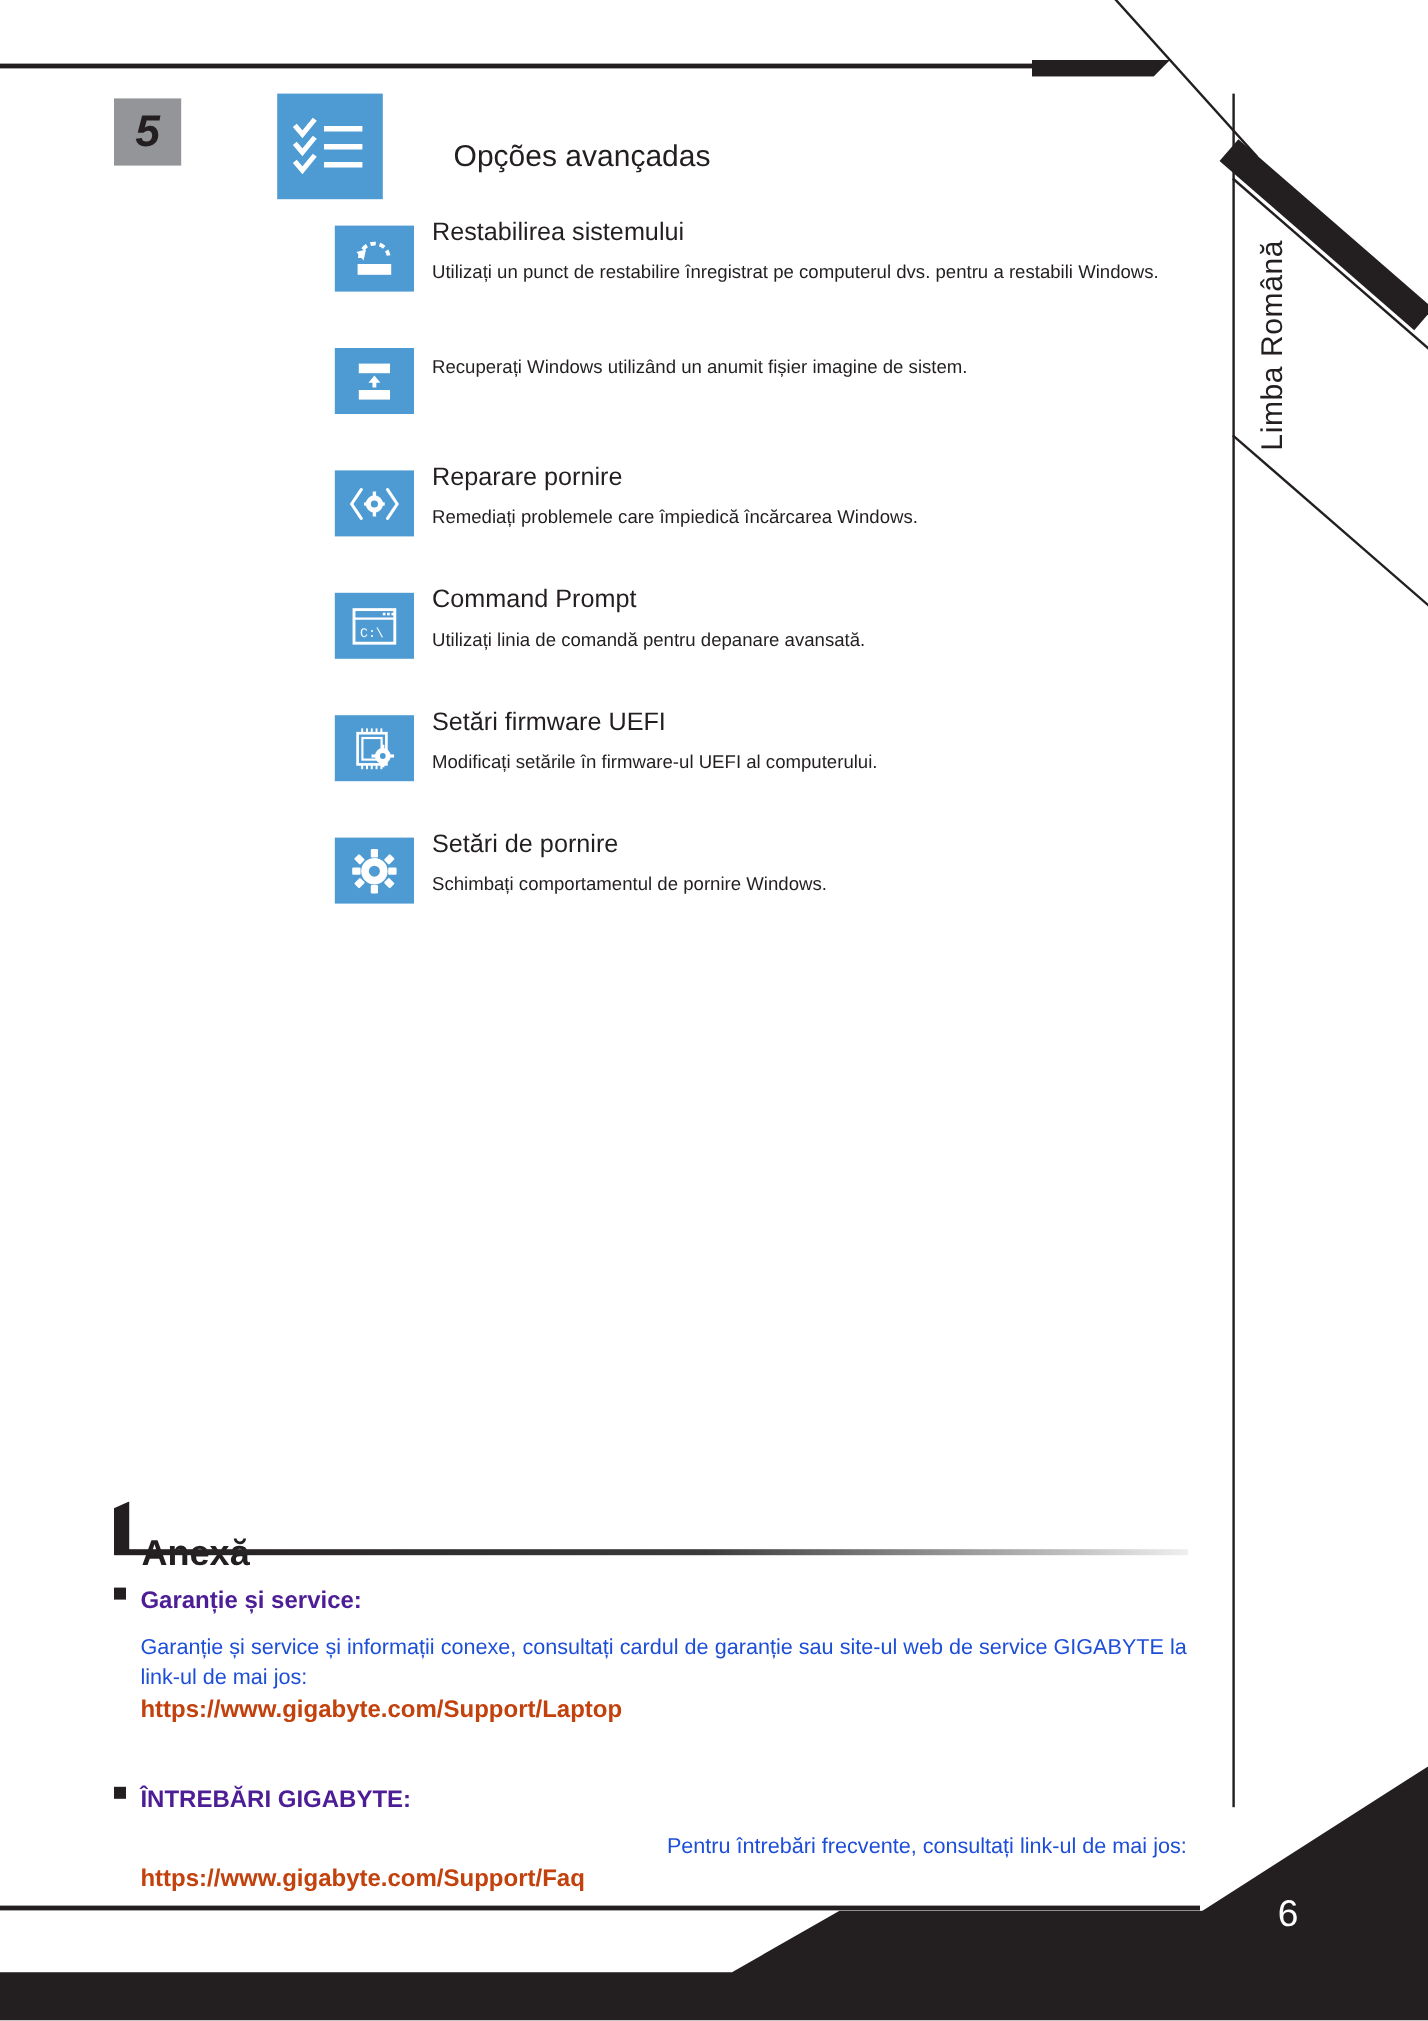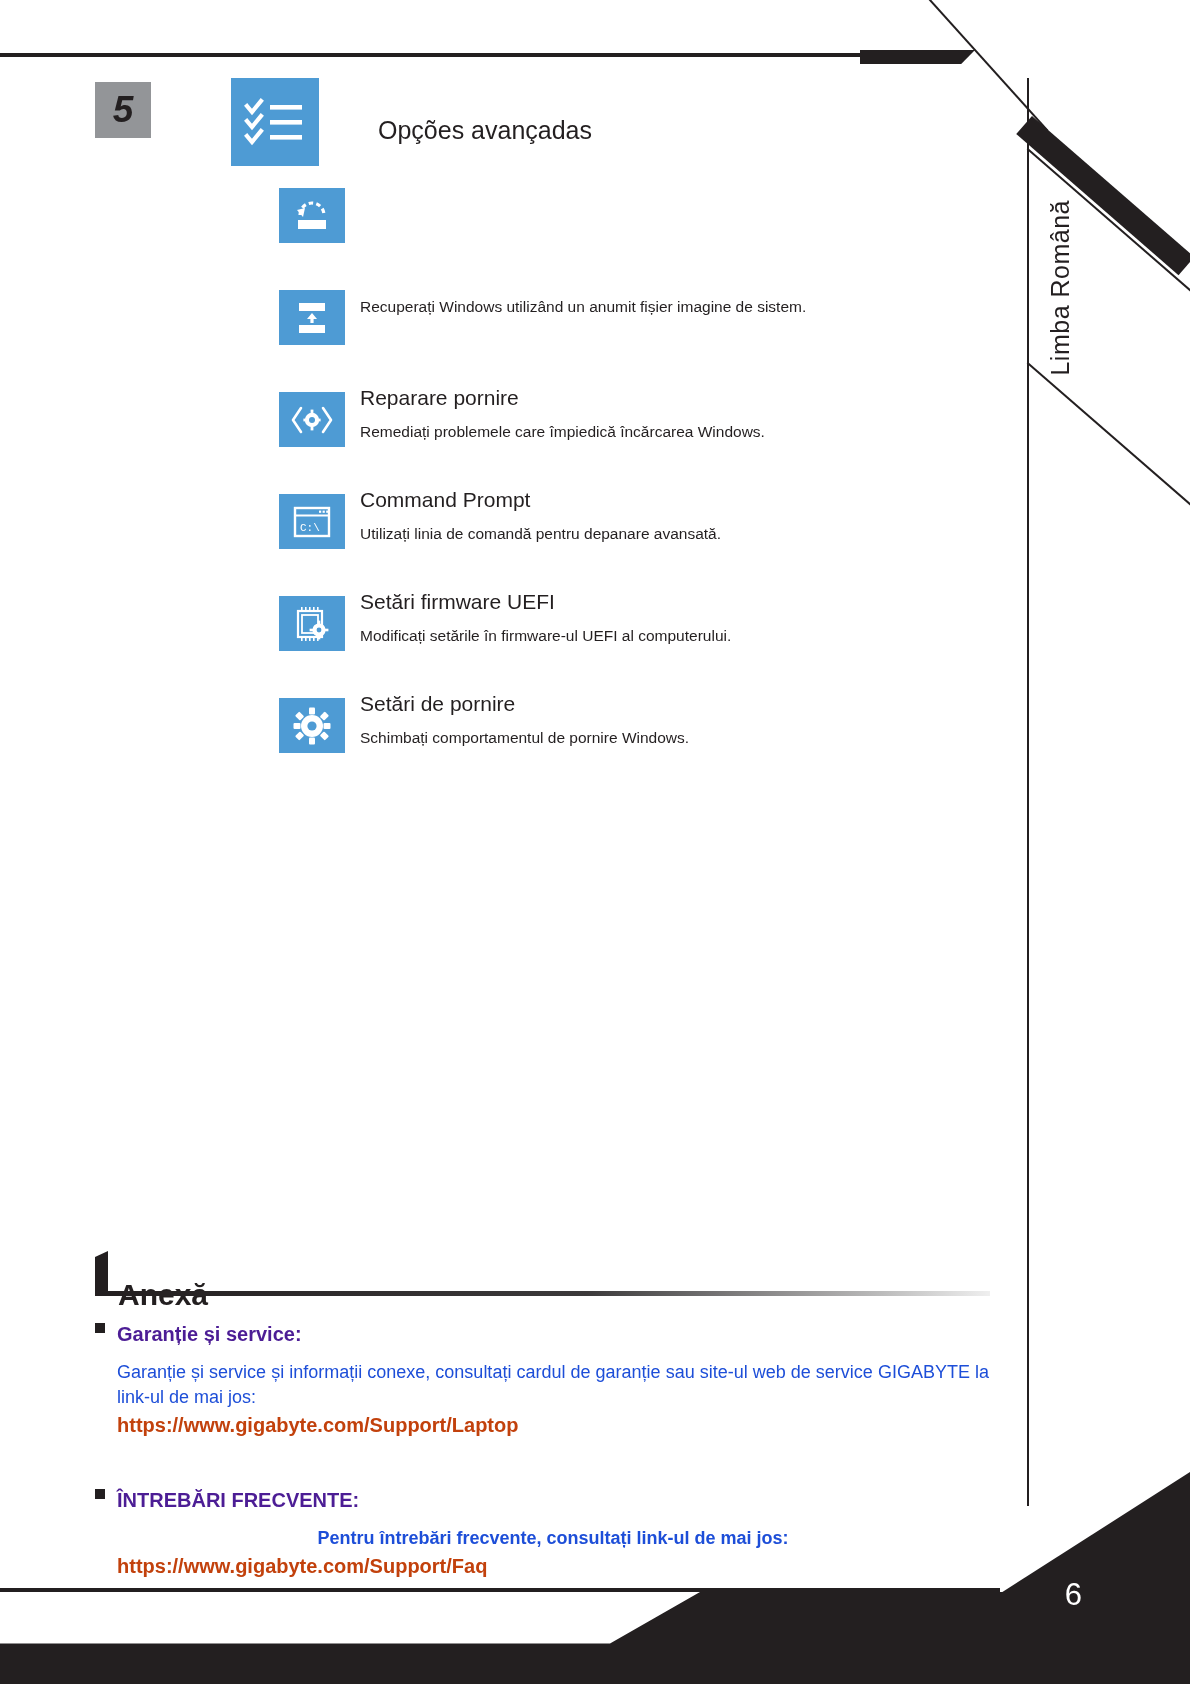--- a/index.html
+++ b/index.html
@@ -278,21 +278,21 @@
   }
   .app-para {
     font-size: 18px;
     color: #1d4ed8;
     margin-top: 14px;
     margin-left: 22px;
     line-height: 1.38;
     text-align: justify;
     width: 872px;
   }
-  .app-para.nojust { text-align: center; font-weight: bold; }
+  .app-para.nojust { text-align: right; }
   .app-link {
     font-size: 20px;
     font-weight: bold;
     color: #c2410c;
     margin-left: 22px;
     margin-top: 2px;
     line-height: 1.38;
   }
 
   
@@ -341,20 +341,24 @@
   <div class="options">
 
     <div class="opt-row">
       <div class="opt-icon">
         <svg class="ico-svg" width="42" height="36" viewBox="0 0 42 36" aria-hidden="true">
           <path d="M9 17 A12 12 0 0 1 33 17" stroke="#ffffff" stroke-width="3.2" fill="none" stroke-dasharray="4.5,3.2"></path>
           <polygon points="14,10 6,12 12,19" fill="#ffffff"></polygon>
           <rect x="7" y="22" width="28" height="9" fill="#ffffff"></rect>
         </svg>
       </div>
+      <div class="opt-text">
+        <div class="opt-title">Restabilirea sistemului</div>
+        <div class="opt-desc">Utilizați un punct de restabilire înregistrat pe computerul dvs. pentru a restabili Windows.</div>
+      </div>
     </div>
 
     <div class="opt-row">
       <div class="opt-icon">
         <svg class="ico-svg" width="42" height="36" viewBox="0 0 42 36" aria-hidden="true">
           <rect x="8" y="3" width="26" height="8" fill="#ffffff"></rect>
           <rect x="8" y="25" width="26" height="8" fill="#ffffff"></rect>
           <polygon points="21,13 26,19 22.6,19 22.6,23 19.4,23 19.4,19 16,19" fill="#ffffff"></polygon>
         </svg>
       </div>
@@ -479,20 +483,20 @@
         <span class="app-bullet"></span>
         <span>Garanție și service:</span>
       </div>
       <div class="app-para">Garanție și service și informații conexe, consultați cardul de garanție sau site-ul web de service GIGABYTE la link-ul de mai jos:</div>
       <div class="app-link">https://www.gigabyte.com/Support/Laptop</div>
     </div>
 
     <div class="app-block second">
       <div class="app-head">
         <span class="app-bullet"></span>
-        <span>ÎNTREBĂRI FRECVENTE:</span>
+        <span>ÎNTREBĂRI GIGABYTE:</span>
       </div>
       <div class="app-para nojust">Pentru întrebări frecvente, consultați link-ul de mai jos:</div>
       <div class="app-link">https://www.gigabyte.com/Support/Faq</div>
     </div>
   </div>
 
 </div>
 
 </body></html>

